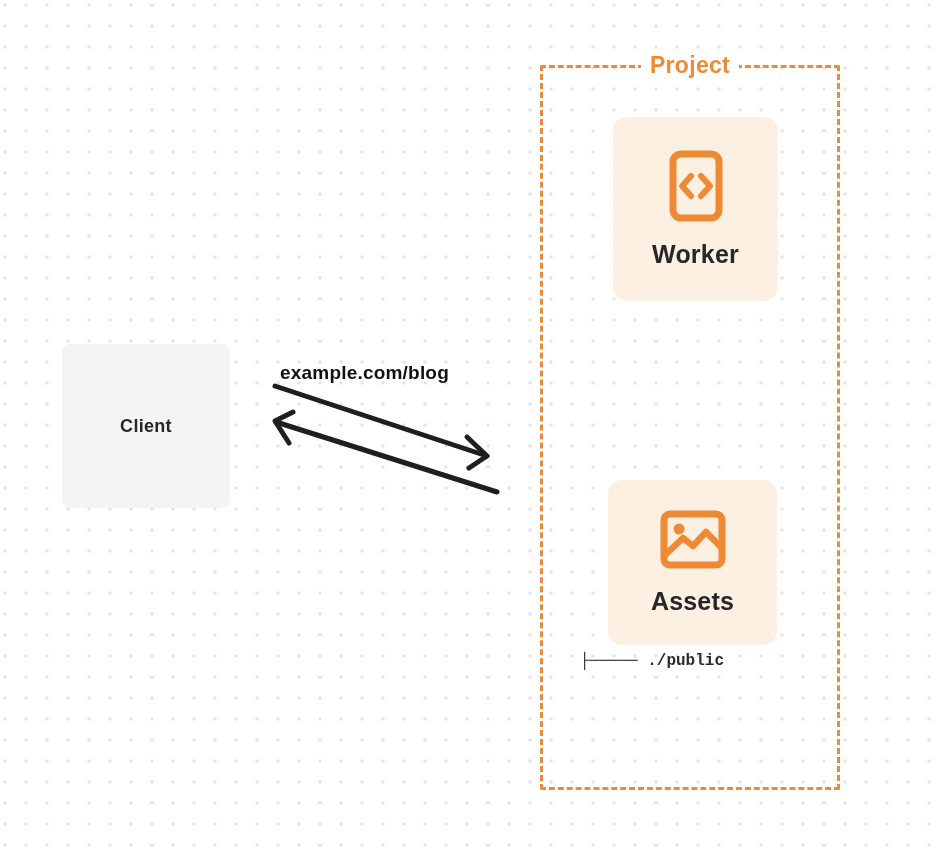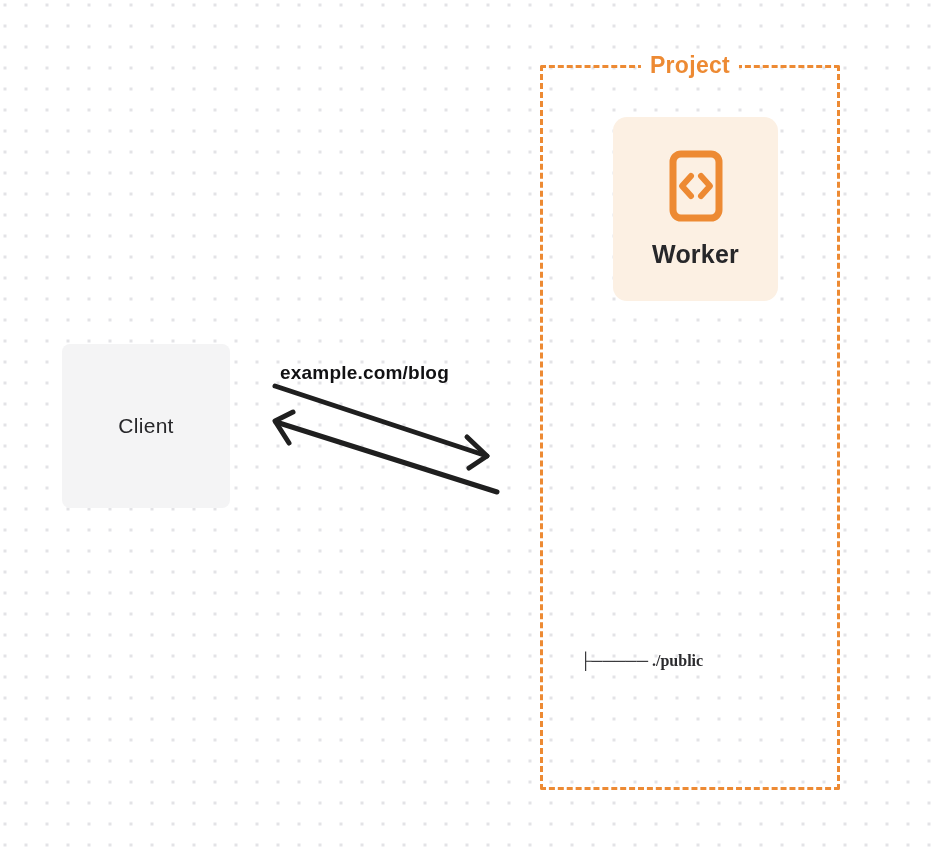--- a/index.html
+++ b/index.html
@@ -18,21 +18,21 @@
     background-image:radial-gradient(circle,var(--dot-color) 1.6px,transparent 1.7px);
     background-size:21px 21px;background-position:-5.5px -5.5px;
   }
   .arrow-layer{position:absolute;inset:0;width:938px;height:860px;pointer-events:none;}
   .arrow-layer line,.arrow-layer polyline{stroke:var(--arrow-color);stroke-width:5;fill:none;stroke-linecap:round;stroke-linejoin:round;}
   .client-box{
     position:absolute;left:62px;top:344px;width:168px;height:164px;
     background:var(--client-bg);border-radius:8px;
     display:flex;align-items:center;justify-content:center;
   }
-  .client-box .node-label{font-size:21px;font-weight:400;color:var(--text-dark);letter-spacing:.3px;}
+  .client-box .node-label{font-size:18px;font-weight:700;color:var(--text-dark);letter-spacing:.3px;}
   .request-label{
     position:absolute;left:280px;top:341px;font-size:19px;font-weight:700;
     color:#111113;letter-spacing:.2px;white-space:nowrap;margin-top:21px;
   }
   .project-box{
     position:absolute;left:540px;top:65px;width:300px;height:725px;
     border:3px dashed var(--accent-orange);border-radius:2px;box-sizing:border-box;
   }
   .project-title{
     position:absolute;top:-16px;left:50%;transform:translateX(-50%);
@@ -42,21 +42,21 @@
   .card{
     position:absolute;background:var(--card-bg);border-radius:14px;
     display:flex;flex-direction:column;align-items:center;justify-content:center;gap:18px;
   }
   .card.worker{left:70px;top:49px;width:165px;height:184px;}
   .card.assets{left:65px;top:412px;width:169px;height:165px;}
   .card .icon{color:var(--accent-orange);display:block;}
   .card .card-label{font-size:25px;font-weight:700;color:var(--text-dark);letter-spacing:.2px;}
   .file-tree{
     position:absolute;left:37px;top:583px;
-    font-family:Liberation Serif, serif;font-size:16px;line-height:20px;
+    font-family:Liberation Mono, monospace;font-size:16px;line-height:20px;
     color:#2B2B2E;font-weight:700;
   }
   .tree-line{white-space:pre;}
 </style>
 </head>
 <body>
 
 <div class="canvas">
 
   <svg class="arrow-layer" viewBox="0 0 938 860" aria-hidden="true">
@@ -81,19 +81,27 @@
 
     <div class="card worker">
       <svg class="icon" width="54" height="72" viewBox="0 0 54 72" aria-hidden="true">
         <rect x="4" y="4" width="46" height="64" rx="8" fill="none" stroke="currentColor" stroke-width="7"></rect>
         <polyline points="22,26 13,36 22,46" fill="none" stroke="currentColor" stroke-width="6" stroke-linecap="round" stroke-linejoin="round"></polyline>
         <polyline points="32,26 41,36 32,46" fill="none" stroke="currentColor" stroke-width="6" stroke-linecap="round" stroke-linejoin="round"></polyline>
       </svg>
       <div class="card-label">Worker</div>
     </div>
 
+    <div class="card assets">
+      <svg class="icon" width="66" height="59" viewBox="0 0 66 59" aria-hidden="true">
+        <rect x="4" y="4" width="58" height="51" rx="6" fill="none" stroke="currentColor" stroke-width="7"></rect>
+        <circle cx="19" cy="19" r="5.5" fill="currentColor"></circle>
+        <polyline points="5,45 23,28 33,36 46,22 61,37" fill="none" stroke="currentColor" stroke-width="6.5" stroke-linecap="round" stroke-linejoin="round"></polyline>
+      </svg>
+      <div class="card-label">Assets</div>
+    </div>
 
     <div class="file-tree">
       <div class="tree-line">├───── ./public</div>
     </div>
   </div>
 
 </div>
 
 </body></html>

